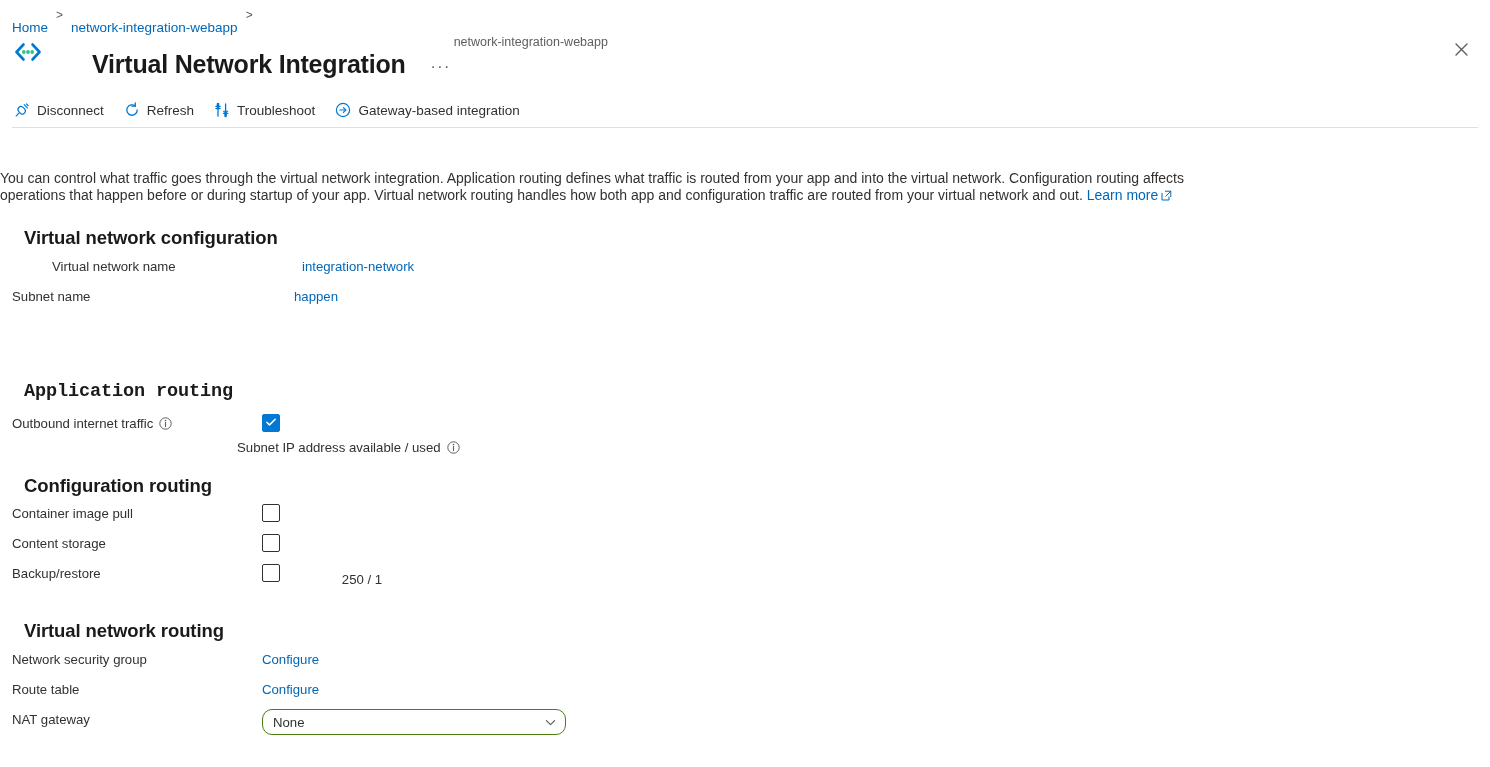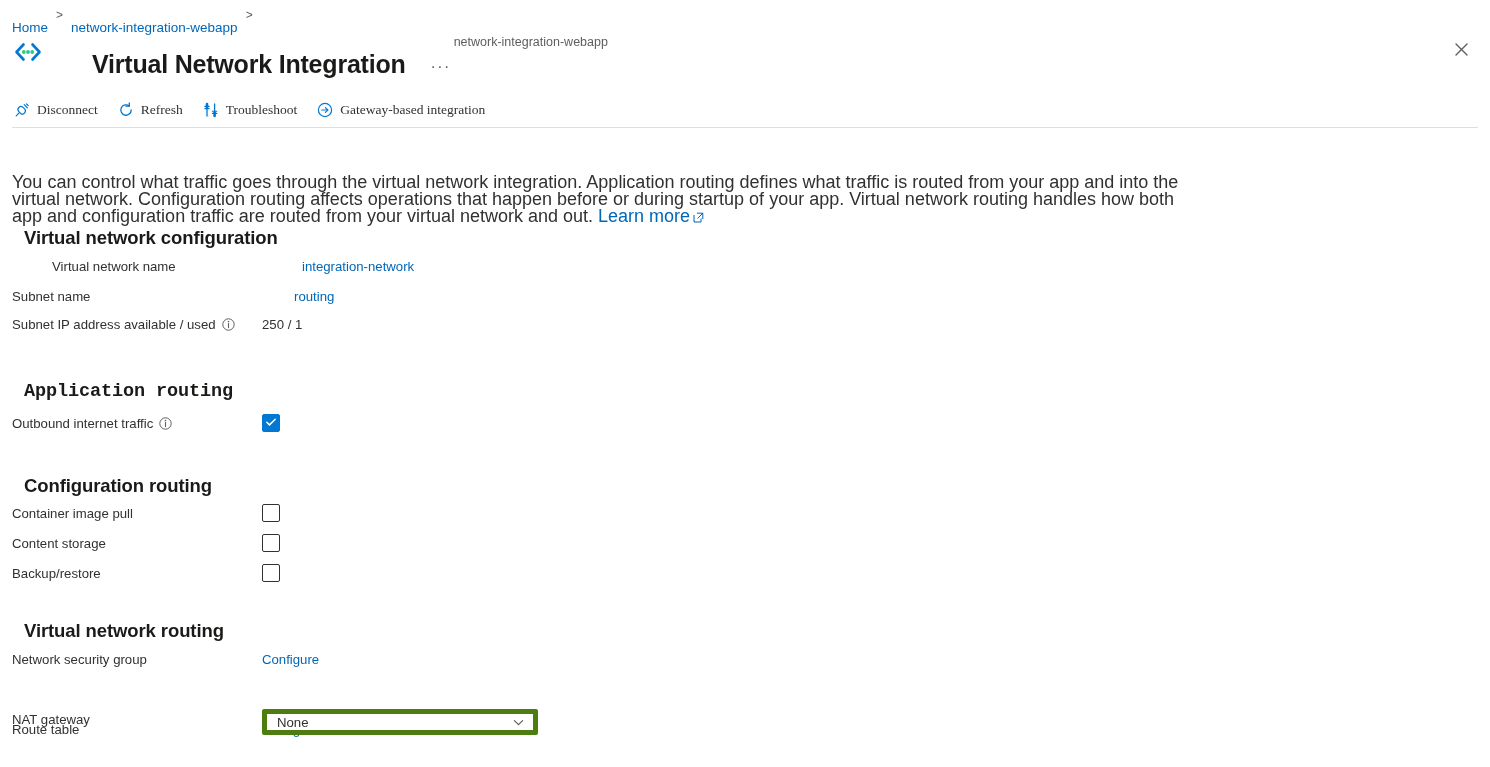--- a/index.html
+++ b/index.html
@@ -127,21 +127,21 @@
   }
   .cmd {
     display: flex;
     align-items: center;
     height: 24px;
     margin-right: 16px;
     cursor: pointer;
     background: none;
     border: none;
     padding: 0 2px;
-    font-family: Liberation Serif, serif;
+    font-family: Liberation Sans, sans-serif;
     font-size: 13.5px;
     color: #323130;
     white-space: nowrap;
   }
   .cmd-icon {
     width: 16px;
     height: 16px;
     margin-right: 7px;
     display: inline-flex;
     align-items: center;
@@ -154,24 +154,24 @@
     left: 12px;
     top: 127px;
     width: 1466px;
     height: 1px;
     background: #e1dfdd;
   }
 
   
   .description {
     position: absolute;
-    left: 12px;
+    left: 0;
     top: 156px;
     width: 1190px;
-    font-size: 18px;
+    font-size: 14px;
     line-height: 17px;
     color: #323130;
   }
   .learn-more {
     color: #0067b8;
     text-decoration: none;
     cursor: pointer;
     white-space: nowrap;
   }
   .ext-icon {
@@ -244,25 +244,25 @@
   .cbx.checked {
     background: #0078d4;
     border-color: #0078d4;
   }
   .cbx .tick { display: none; }
   .cbx.checked .tick { display: block; }
 
   
   .dropdown {
     position: absolute;
-    width: 276px;
+    width: 304px;
     height: 26px;
-    border: 5px solid #4d7c0f;
+    border: 1px solid #4d7c0f;
     background: #ffffff;
-    border-radius: 2px;
+    border-radius: 10px;
     display: flex;
     align-items: center;
     justify-content: space-between;
     padding: 0 8px 0 10px;
     cursor: pointer;
     font-family: "Liberation Sans", sans-serif;
     font-size: 13.2px;
     color: #323130;
   }
   .dd-chevron { display: flex; align-items: center; color: #605e5c; }
@@ -368,24 +368,24 @@
 
 <h2 class="section-heading" style="top:212px;">Virtual network configuration</h2>
 
 <div class="field-row" style="top:257px;margin-left:40px;">
   <span class="field-label">Virtual network name</span>
   <a class="value-link">integration-network</a>
 </div>
 
 <div class="field-row" style="top:287px;gap:32px;">
   <span class="field-label">Subnet name</span>
-  <a class="value-link">routing</a>
-</div>
-
-<div class="field-row" style="top:315px;">
+  <a class="value-link">happen</a>
+</div>
+
+<div class="field-row" style="top:322px;flex-direction:column;">
   <span class="field-label">
     <span>Subnet IP address available / used</span>
     <span class="info-icon">
       <svg width="13" height="13" viewBox="0 0 13 13" aria-hidden="true">
         <circle cx="6.5" cy="6.5" r="5.7" fill="none" stroke="#605e5c" stroke-width="1"></circle>
         <circle cx="6.5" cy="3.6" r="0.8" fill="#605e5c"></circle>
         <path d="M6.5 5.6 L6.5 9.6" stroke="#605e5c" stroke-width="1.1" stroke-linecap="round"></path>
       </svg>
     </span>
   </span>
@@ -437,21 +437,21 @@
   </button>
 </div>
 
 <h2 class="section-heading" style="top:605px;">Virtual network routing</h2>
 
 <div class="field-row" style="top:650px;">
   <span class="field-label">Network security group</span>
   <a class="value-link">Configure</a>
 </div>
 
-<div class="field-row" style="top:680px;margin-top:40px;">
+<div class="field-row" style="top:680px;">
   <span class="field-label">Route table</span>
   <a class="value-link">Configure</a>
 </div>
 
 <div class="field-row" style="top:710px;">
   <span class="field-label">NAT gateway</span>
 </div>
 <div class="dropdown" style="left:262px; top:709px;">
   <span>None</span>
   <span class="dd-chevron">

